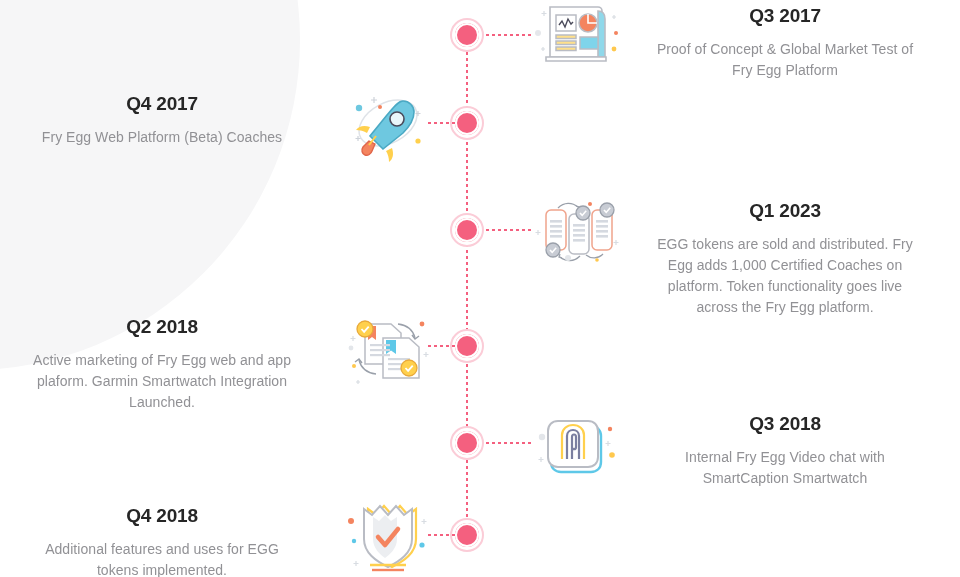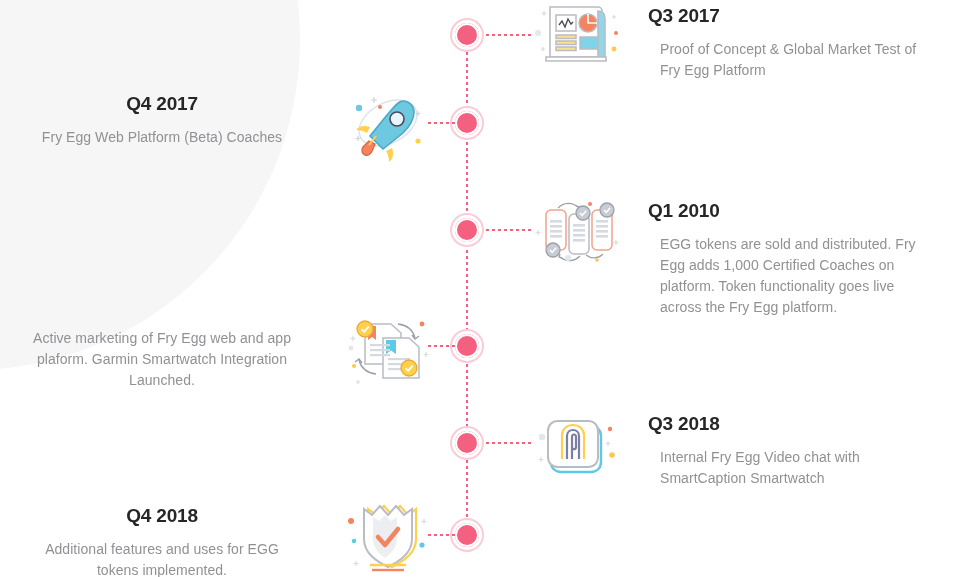--- a/index.html
+++ b/index.html
@@ -82,21 +82,21 @@
     height: 2px;
     background-image: linear-gradient(to right, #f4607f 0 3px, rgba(0,0,0,0) 3px 6px);
     background-size: 6px 2px;
     background-repeat: repeat-x;
   }
   .connector.to-right { left: 486px; width: 46px; }
   .connector.to-left  { right: 486px; width: 46px; }
 
   
   .textblock { position: absolute; }
-  .textblock.right { left: 648px; width: 300px; text-align: left; }
+  .textblock.right { left: 635px; width: 300px; text-align: center; }
   .textblock.left  { right: 648px; width: 300px; text-align: center; }
 
   .q-title {
     font-size: 19px;
     font-weight: bold;
     color: #262626;
     letter-spacing: -0.2px;
     margin: 0 0 11px 0;
     line-height: 22px;
   }
@@ -231,21 +231,21 @@
         <circle cx="62" cy="16" r="2" fill="#f4845f"></circle>
         <circle cx="40" cy="70" r="3" fill="#e3e6ea"></circle>
         <circle cx="69" cy="72" r="1.8" fill="#ffc84d"></circle>
         <g stroke="#d8dce2" stroke-width="1.2" fill="none">
           <path d="M10 42l0 5M7.5 44.5l5 0"></path>
           <path d="M88 52l0 5M85.5 54.5l5 0"></path>
         </g>
       </svg>
     </div>
     <div class="textblock right" style="top:-30px">
-      <div class="q-title">Q1 2010</div>
+      <div class="q-title">Q1 2023</div>
       <div class="q-desc">EGG tokens are sold and distributed. Fry Egg adds 1,000 Certified Coaches on platform. Token functionality goes live across the Fry Egg platform.</div>
     </div>
   </div>
 
   <div class="row" style="top:346px">
     <div class="node"></div>
     <div class="connector to-left"></div>
     <div class="icon-wrap left" style="top:-42px">
       <svg viewBox="0 0 96 84">
         <g fill="#fff" stroke="#b9bcc4" stroke-width="1.5">
@@ -278,20 +278,21 @@
         <circle cx="11" cy="44" r="2.4" fill="#e3e6ea"></circle>
         <circle cx="14" cy="62" r="2" fill="#ffc84d"></circle>
         <g stroke="#d8dce2" stroke-width="1.2" fill="none">
           <path d="M13 32l0 5M10.5 34.5l5 0"></path>
           <path d="M86 48l0 5M83.5 50.5l5 0"></path>
           <path d="M18 76l0 4M16 78l4 0"></path>
         </g>
       </svg>
     </div>
     <div class="textblock left" style="top:-30px">
+      <div class="q-title">Q2 2018</div>
       <div class="q-desc">Active marketing of Fry Egg web and app plaform. Garmin Smartwatch Integration Launched.</div>
     </div>
   </div>
 
   <div class="row" style="top:443px">
     <div class="node"></div>
     <div class="connector to-right"></div>
     <div class="icon-wrap right" style="top:-42px">
       <svg viewBox="0 0 96 84">
         <path d="M30 66c-6 0-10-4-10-10V30c0-6 4-10 10-10h30c6 0 10 4 10 10v26c0 6-4 10-10 10z" fill="none" stroke="#5ec8e8" stroke-width="2.4" transform="translate(3,5)"></path>

